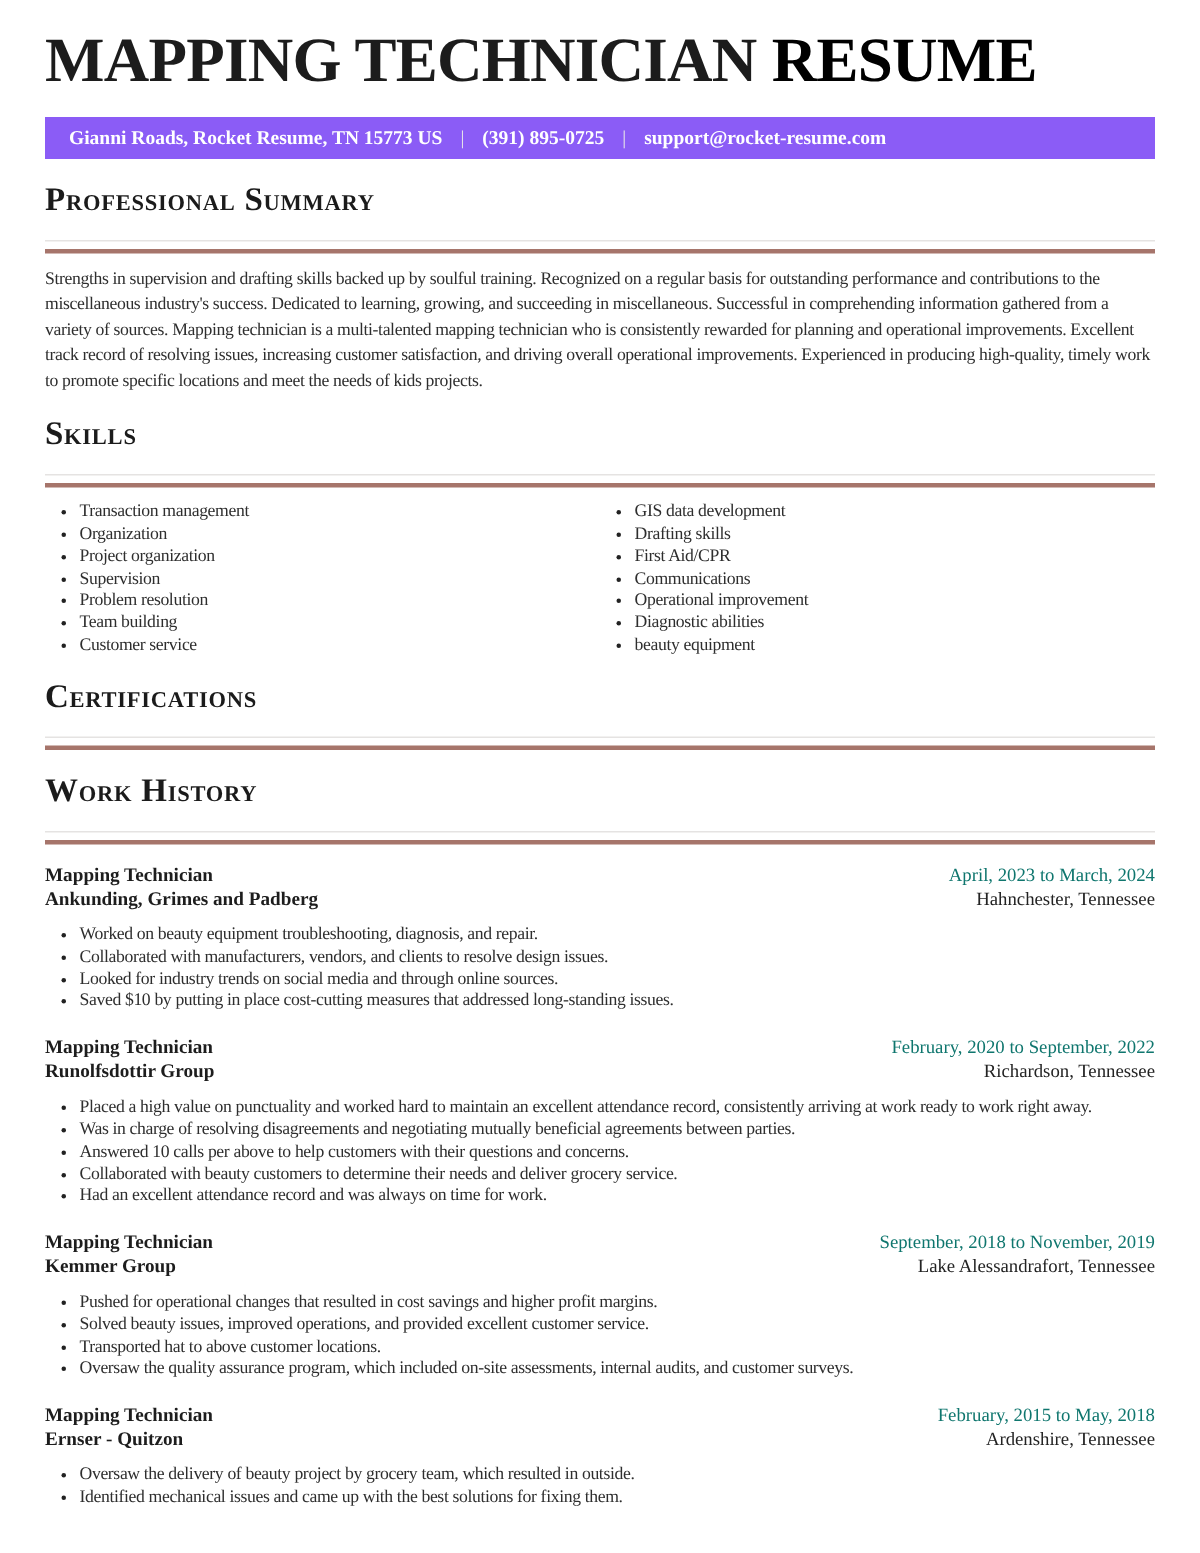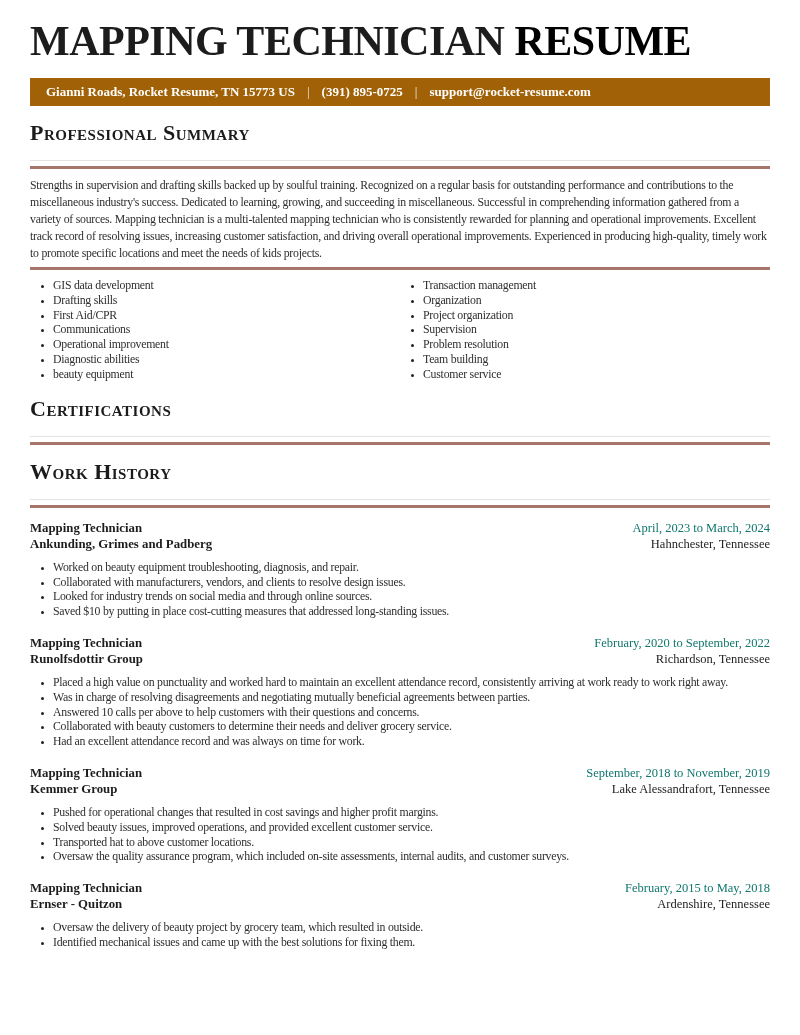--- a/index.html
+++ b/index.html
@@ -21,21 +21,21 @@
     line-height: 1.04;
     font-weight: bold;
     letter-spacing: -0.5px;
     color: #1c1c1c;
     white-space: nowrap;
   }
   .title .accent { color: #000000; }
 
   .contact-bar {
     margin-top: 14px;
-    background: #a16207;
+    background: #8b5cf6;
     color: #ffffff;
     font-weight: bold;
     font-size: 13px;
     padding: 7px 16px 7px 16px;
     line-height: 1.1;
   }
   .contact-bar .sep {
     margin: 0 12px;
     font-weight: normal;
     color: #e8e8e8;
@@ -109,40 +109,41 @@
 <div class="page">
 
   <h1 class="title"><span>MAPPING TECHNICIAN</span> <span class="accent">RESUME</span></h1>
 
   <div class="contact-bar"><span>Gianni Roads, Rocket Resume, TN 15773 US</span><span class="sep">|</span><span>(391) 895-0725</span><span class="sep">|</span><span>support@rocket-resume.com</span></div>
 
   <h2 class="section-heading">Professional Summary</h2>
   <div class="rule"></div>
   <p class="summary">Strengths in supervision and drafting skills backed up by soulful training. Recognized on a regular basis for outstanding performance and contributions to the miscellaneous industry's success. Dedicated to learning, growing, and succeeding in miscellaneous. Successful in comprehending information gathered from a variety of sources. Mapping technician is a multi-talented mapping technician who is consistently rewarded for planning and operational improvements. Excellent track record of resolving issues, increasing customer satisfaction, and driving overall operational improvements. Experienced in producing high-quality, timely work to promote specific locations and meet the needs of kids projects.</p>
 
+  <h2 class="section-heading">Skills</h2>
   <div class="rule"></div>
   <div class="skills-cols">
+    <ul class="bullets">
+      <li>Transaction management</li>
+      <li>Organization</li>
+      <li>Project organization</li>
+      <li>Supervision</li>
+      <li>Problem resolution</li>
+      <li>Team building</li>
+      <li>Customer service</li>
+    </ul>
     <ul class="bullets">
       <li>GIS data development</li>
       <li>Drafting skills</li>
       <li>First Aid/CPR</li>
       <li>Communications</li>
       <li>Operational improvement</li>
       <li>Diagnostic abilities</li>
       <li>beauty equipment</li>
     </ul>
-    <ul class="bullets">
-      <li>Transaction management</li>
-      <li>Organization</li>
-      <li>Project organization</li>
-      <li>Supervision</li>
-      <li>Problem resolution</li>
-      <li>Team building</li>
-      <li>Customer service</li>
-    </ul>
   </div>
 
   <h2 class="section-heading">Certifications</h2>
   <div class="rule"></div>
 
   <h2 class="section-heading">Work History</h2>
   <div class="rule"></div>
 
   <div class="job">
     <div class="jrow">

